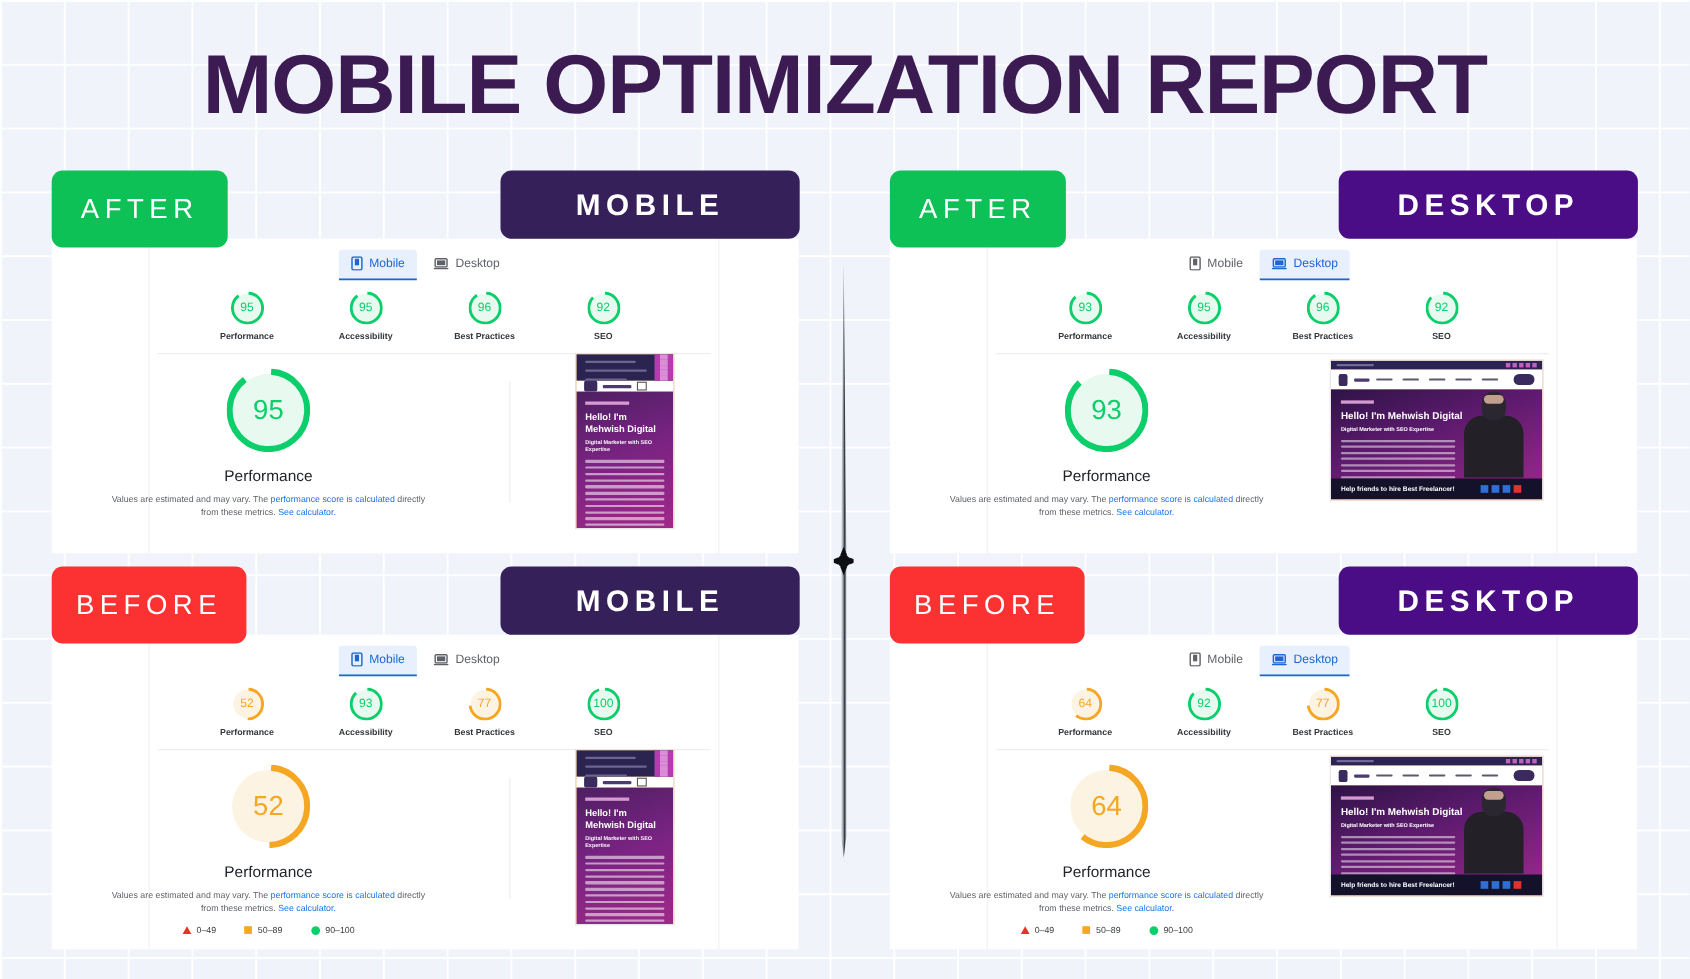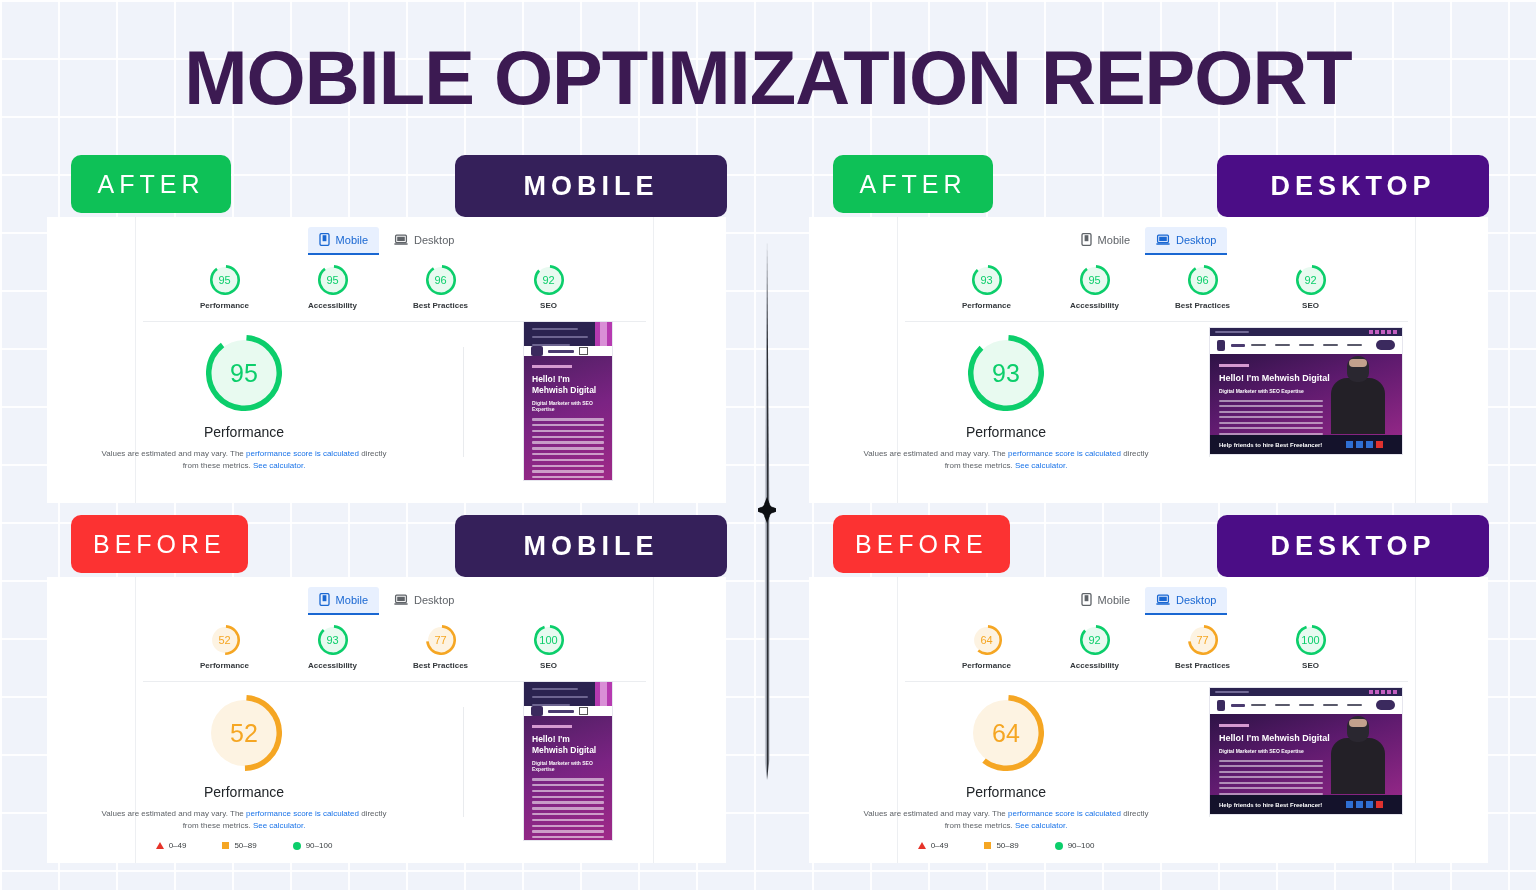--- a/index.html
+++ b/index.html
@@ -33,29 +33,28 @@
   
   .quad { position: absolute; }
   .q-tl { left: 47px;  top: 155px; width: 679px; height: 348px; }
   .q-bl { left: 47px;  top: 515px; width: 679px; height: 348px; }
   .q-tr { left: 809px; top: 155px; width: 679px; height: 348px; }
   .q-br { left: 809px; top: 515px; width: 679px; height: 348px; }
 
   
   .badge-state {
     position: absolute; top: 0; left: 0;
-    height: 58px; min-width: 160px;
+    height: 70px; min-width: 160px;
     border-radius: 10px;
     display: flex; align-items: center; justify-content: center;
     color: #ffffff;
     font-size: 25px; font-weight: 400;
     letter-spacing: 5px;
     padding: 0 22px;
     z-index: 4;
-    margin-left: 24px;
   }
   .badge-after  { background: #0ec157; }
   .badge-before { background: #fc3232; }
 
   .badge-device {
     position: absolute; top: 0; right: -1px;
     height: 62px; width: 272px;
     border-radius: 10px;
     display: flex; align-items: center; justify-content: center;
     color: #ffffff;
@@ -142,21 +141,21 @@
   }
   .perf-note {
     margin-top: 8px;
     font-size: 8px; color: #5f6368; line-height: 1.5;
     padding: 0 36px;
   }
   .perf-note a { color: #1a73e8; text-decoration: none; }
 
   .legend {
     margin-top: 9px;
-    display: flex; justify-content: center; gap: 36px;
+    display: flex; justify-content: center; gap: 26px;
     font-size: 8px; color: #3c4043;
   }
   .legend-item { display: flex; align-items: center; gap: 5px; }
   .sw-tri {
     width: 0; height: 0;
     border-left: 4px solid transparent;
     border-right: 4px solid transparent;
     border-bottom: 7px solid #e63329;
   }
   .sw-sq { width: 7px; height: 7px; background: #f5a623; }

